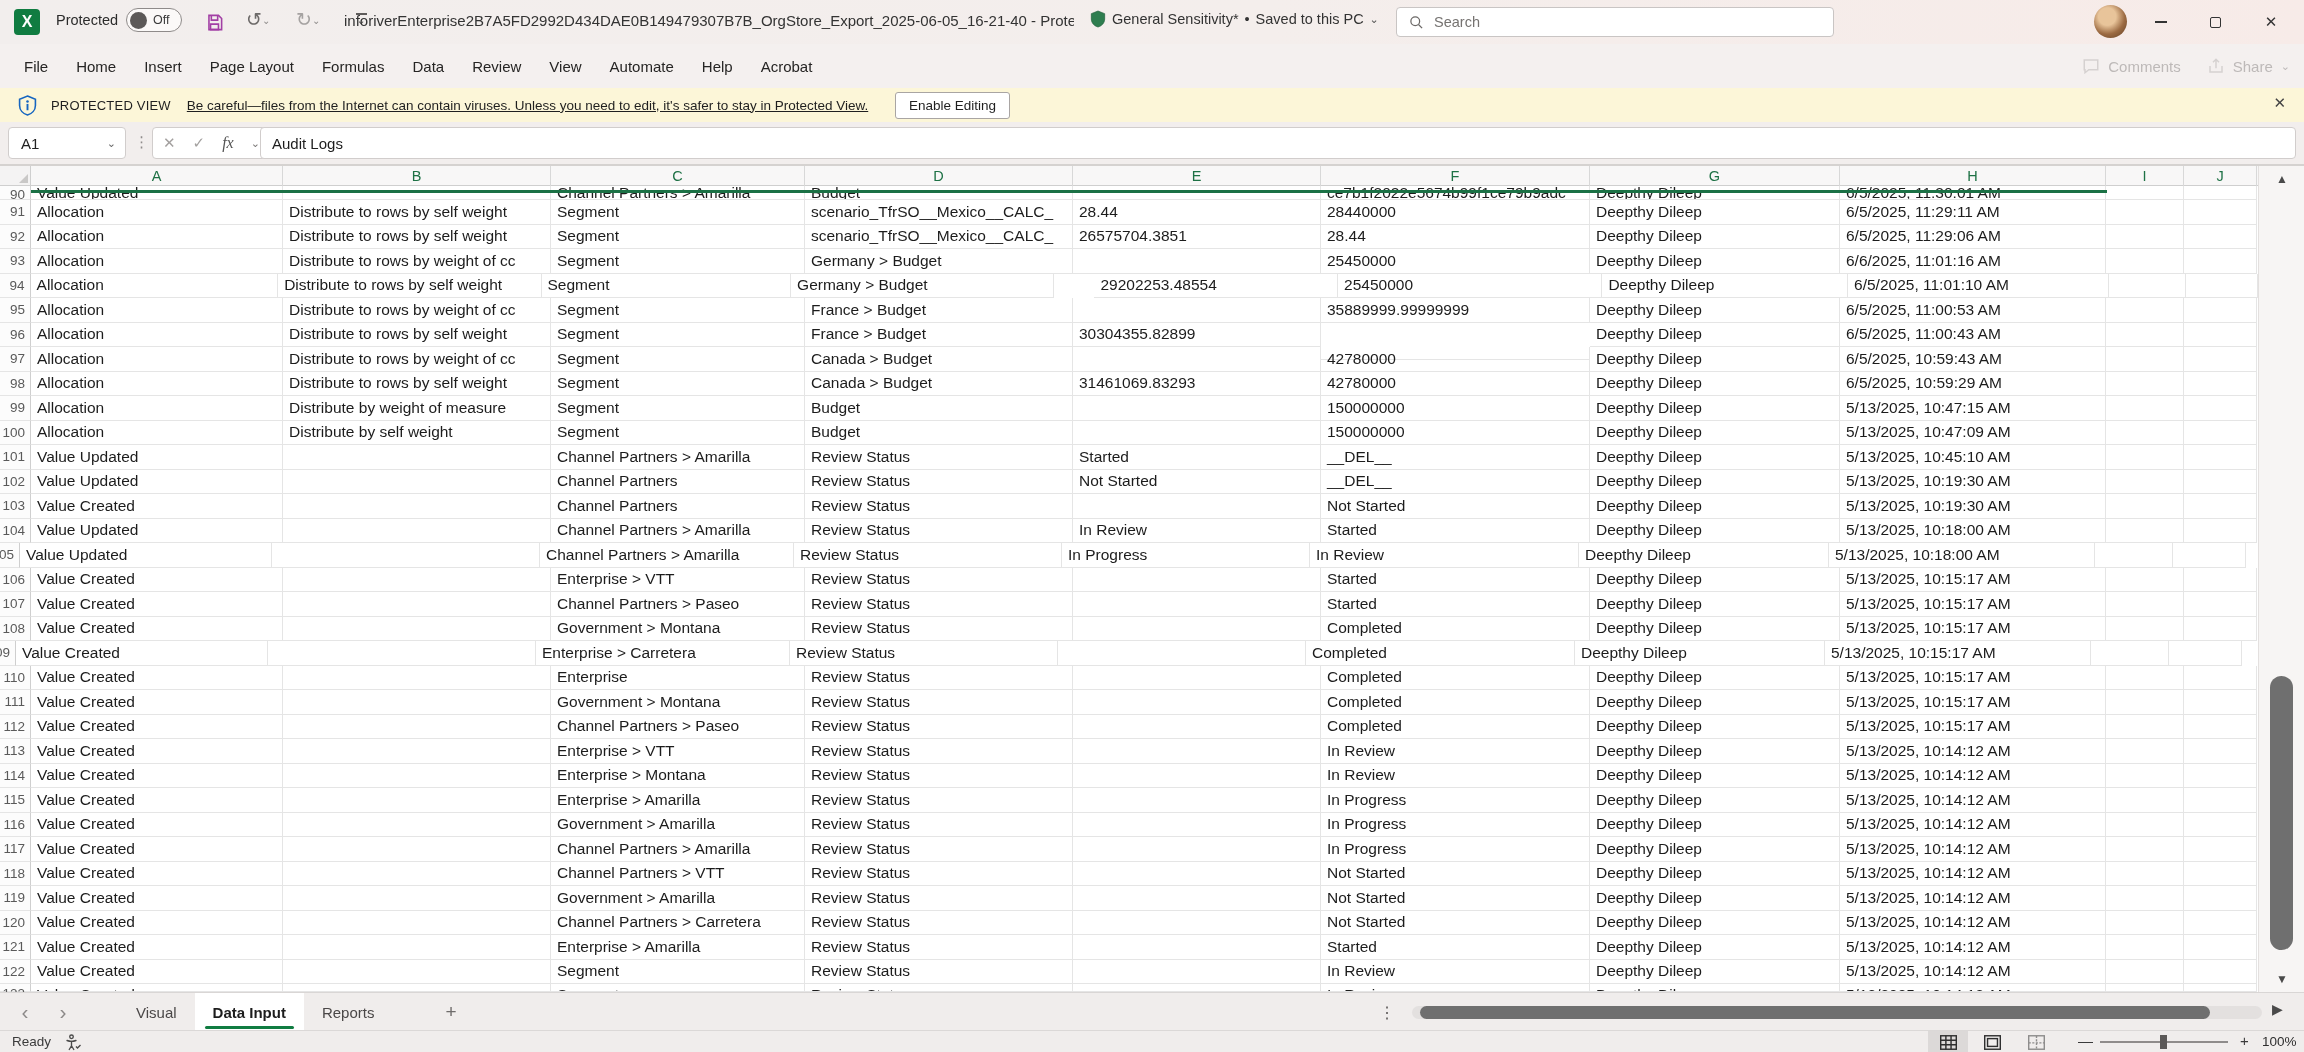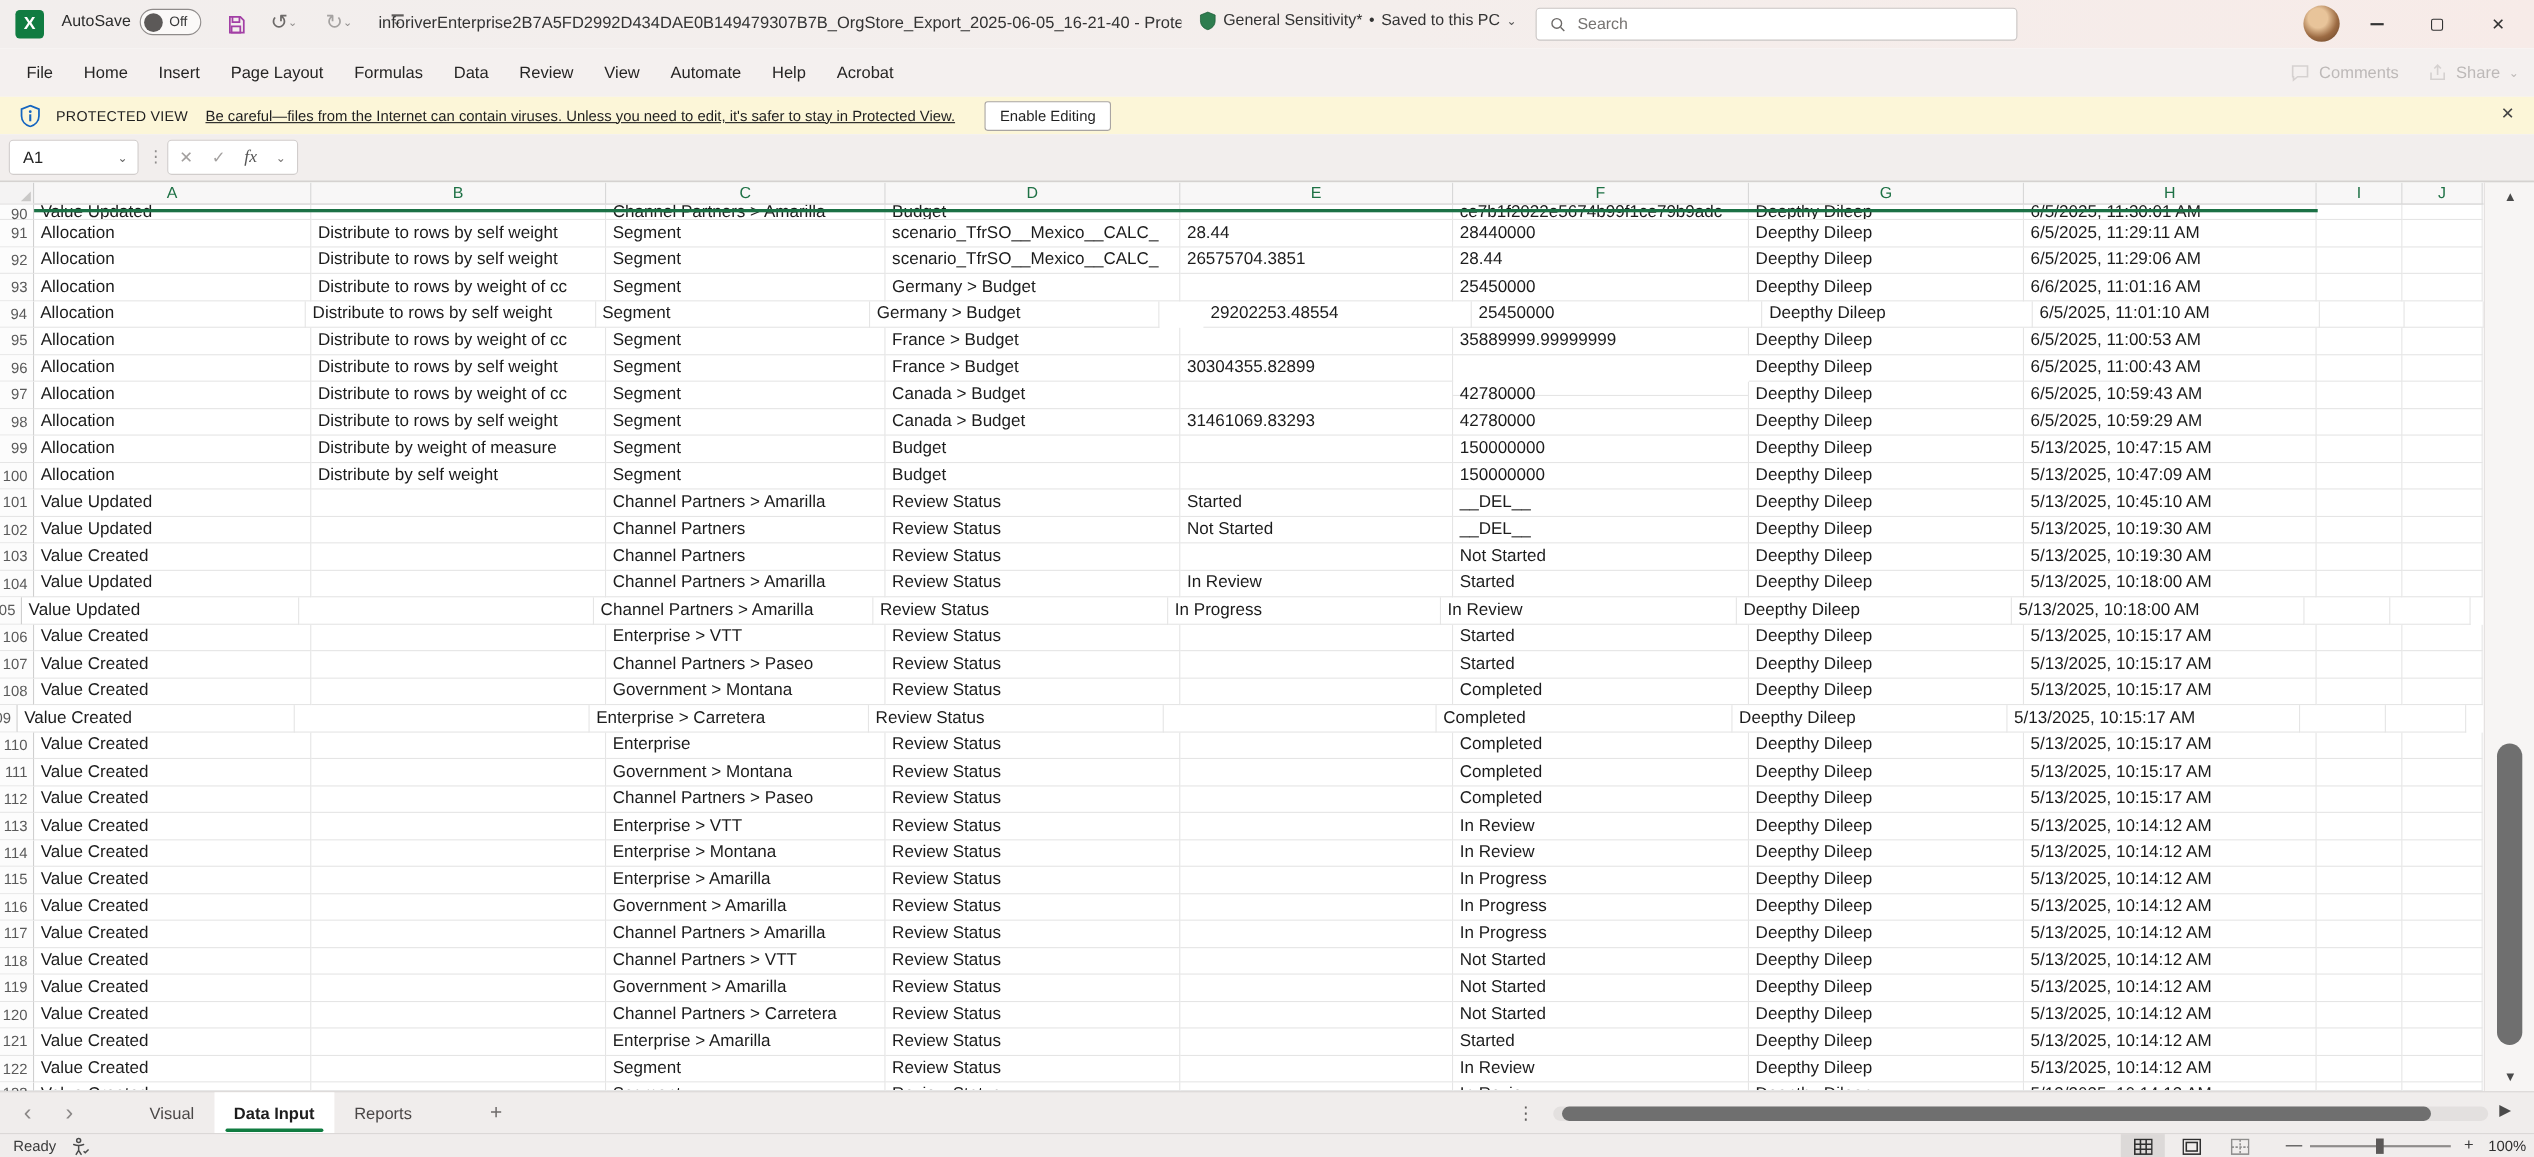--- a/index.html
+++ b/index.html
@@ -123,21 +123,21 @@
   #zoom-thumb { position:absolute; left:2160px; top:4px; width:7px; height:14px; background:#5c5958; cursor:grab; }
   #zoom-in { position:absolute; left:2240px; top:1px; font-size:15px; color:#3b3b3b; cursor:pointer; }
   #zoom-level { position:absolute; left:2262px; top:3px; font-size:13.5px; color:#2f2f2f; cursor:pointer; }
 </style>
 </head>
 <body>
 
 <div id="titlebar">
   <div id="excel-logo">X</div>
   <div id="autosave-wrap">
-    <span id="autosave-label">AutoSave</span>
+    <span id="autosave-label">Protected</span>
     <div id="autosave-toggle">
       <div id="autosave-knob"></div>
       <span id="autosave-state">Off</span>
     </div>
   </div>
   <div id="save-btn">
     <svg width="19" height="19" viewBox="0 0 24 24">
         <path d="M5 3h12l4 4v14H5z" fill="none" stroke="#A23FA5" stroke-width="2"></path>
         <path d="M8 3v6h8V3M7 14h10v7H7z" fill="none" stroke="#A23FA5" stroke-width="2"></path>
       </svg>
@@ -222,20 +222,23 @@
     <span>A1</span>
     <span class="chev">⌄</span>
   </div>
   <span id="fx-dots">⋮</span>
   <div id="fx-group">
     <span class="dim">✕</span>
     <span class="dim">✓</span>
     <span class="fx">fx</span>
     <span class="chev">⌄</span>
   </div>
+  <div id="formula-input">
+    <span>Audit Logs</span>
+  </div>
 </div>
 <div id="formula-divider"></div>
 
 <div id="grid">
   <div id="col-headers">
       <div class="corner" style="width: 31px;"></div>
       <div class="colh" style="width: 252px;">A</div>
       <div class="colh" style="width: 268px;">B</div>
       <div class="colh" style="width: 254px;">C</div>
       <div class="colh" style="width: 268px;">D</div>

